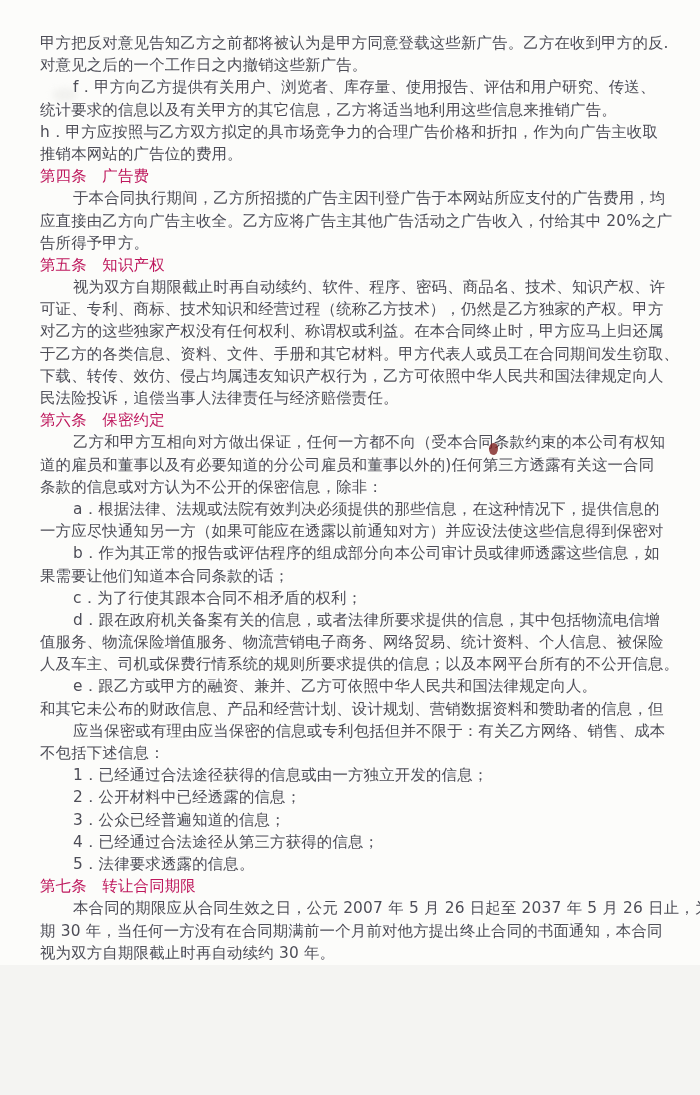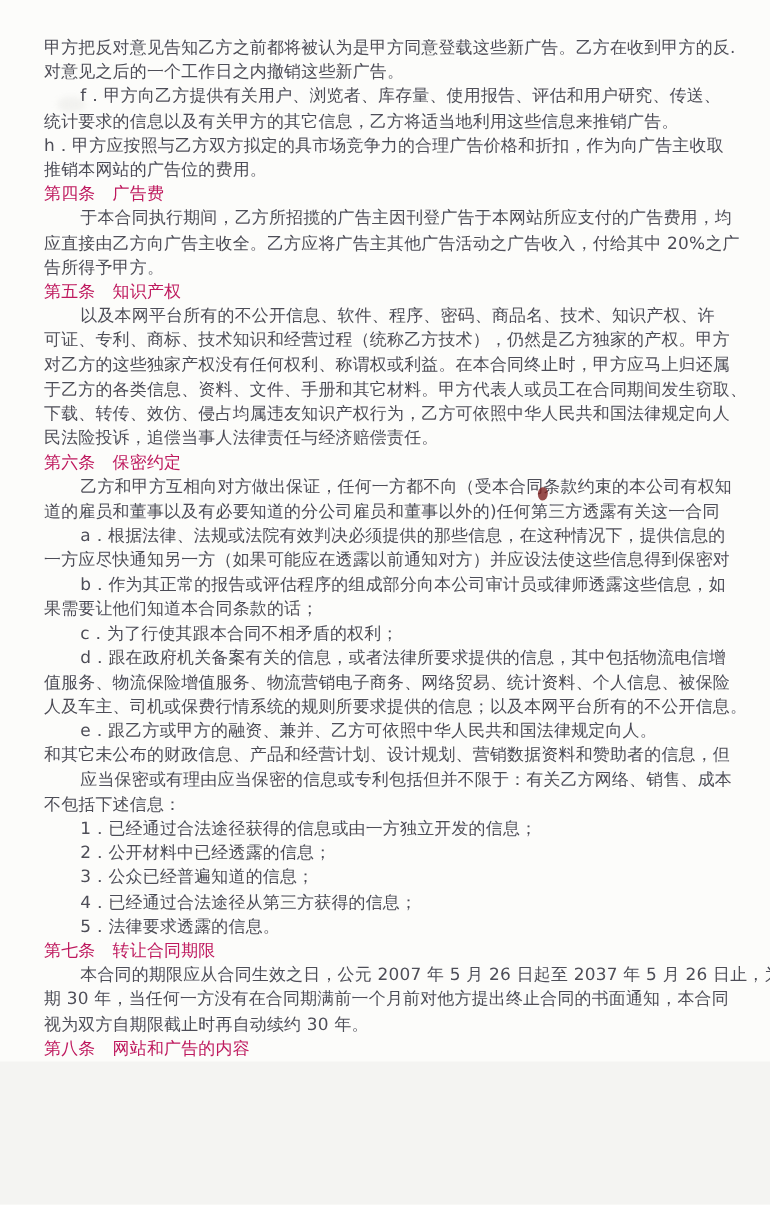--- a/index.html
+++ b/index.html
@@ -67,29 +67,30 @@
       <div class="doc-line">对意见之后的一个工作日之内撤销这些新广告。</div>
       <div class="doc-line ind">f．甲方向乙方提供有关用户、浏览者、库存量、使用报告、评估和用户研究、传送、</div>
       <div class="doc-line">统计要求的信息以及有关甲方的其它信息，乙方将适当地利用这些信息来推销广告。</div>
       <div class="doc-line">h．甲方应按照与乙方双方拟定的具市场竞争力的合理广告价格和折扣，作为向广告主收取</div>
       <div class="doc-line">推销本网站的广告位的费用。</div>
       <div class="doc-line heading">第四条　广告费</div>
       <div class="doc-line ind">于本合同执行期间，乙方所招揽的广告主因刊登广告于本网站所应支付的广告费用，均</div>
       <div class="doc-line">应直接由乙方向广告主收全。乙方应将广告主其他广告活动之广告收入，付给其中 20%之广</div>
       <div class="doc-line">告所得予甲方。</div>
       <div class="doc-line heading">第五条　知识产权</div>
-      <div class="doc-line ind">以及本网平台所有的不公开信息、软件、程序、密码、商品名、技术、知识产权、许</div>
+      <div class="doc-line ind">视为双方自期限截止时再自动续约、软件、程序、密码、商品名、技术、知识产权、许</div>
       <div class="doc-line">可证、专利、商标、技术知识和经营过程（统称乙方技术），仍然是乙方独家的产权。甲方</div>
       <div class="doc-line">对乙方的这些独家产权没有任何权利、称谓权或利益。在本合同终止时，甲方应马上归还属</div>
       <div class="doc-line">于乙方的各类信息、资料、文件、手册和其它材料。甲方代表人或员工在合同期间发生窃取、</div>
       <div class="doc-line">下载、转传、效仿、侵占均属违友知识产权行为，乙方可依照中华人民共和国法律规定向人</div>
       <div class="doc-line">民法险投诉，追偿当事人法律责任与经济赔偿责任。</div>
       <div class="doc-line heading">第六条　保密约定</div>
       <div class="doc-line ind">乙方和甲方互相向对方做出保证，任何一方都不向（受本合同条款约束的本公司有权知</div>
       <div class="doc-line">道的雇员和董事以及有必要知道的分公司雇员和董事以外的)任何第三方透露有关这一合同</div>
+      <div class="doc-line">条款的信息或对方认为不公开的保密信息，除非：</div>
       <div class="doc-line ind">a．根据法律、法规或法院有效判决必须提供的那些信息，在这种情况下，提供信息的</div>
       <div class="doc-line">一方应尽快通知另一方（如果可能应在透露以前通知对方）并应设法使这些信息得到保密对</div>
       <div class="doc-line ind">b．作为其正常的报告或评估程序的组成部分向本公司审计员或律师透露这些信息，如</div>
       <div class="doc-line">果需要让他们知道本合同条款的话；</div>
       <div class="doc-line ind">c．为了行使其跟本合同不相矛盾的权利；</div>
       <div class="doc-line ind">d．跟在政府机关备案有关的信息，或者法律所要求提供的信息，其中包括物流电信增</div>
       <div class="doc-line">值服务、物流保险增值服务、物流营销电子商务、网络贸易、统计资料、个人信息、被保险</div>
       <div class="doc-line">人及车主、司机或保费行情系统的规则所要求提供的信息；以及本网平台所有的不公开信息。</div>
       <div class="doc-line ind">e．跟乙方或甲方的融资、兼并、乙方可依照中华人民共和国法律规定向人。</div>
       <div class="doc-line">和其它未公布的财政信息、产品和经营计划、设计规划、营销数据资料和赞助者的信息，但</div>

